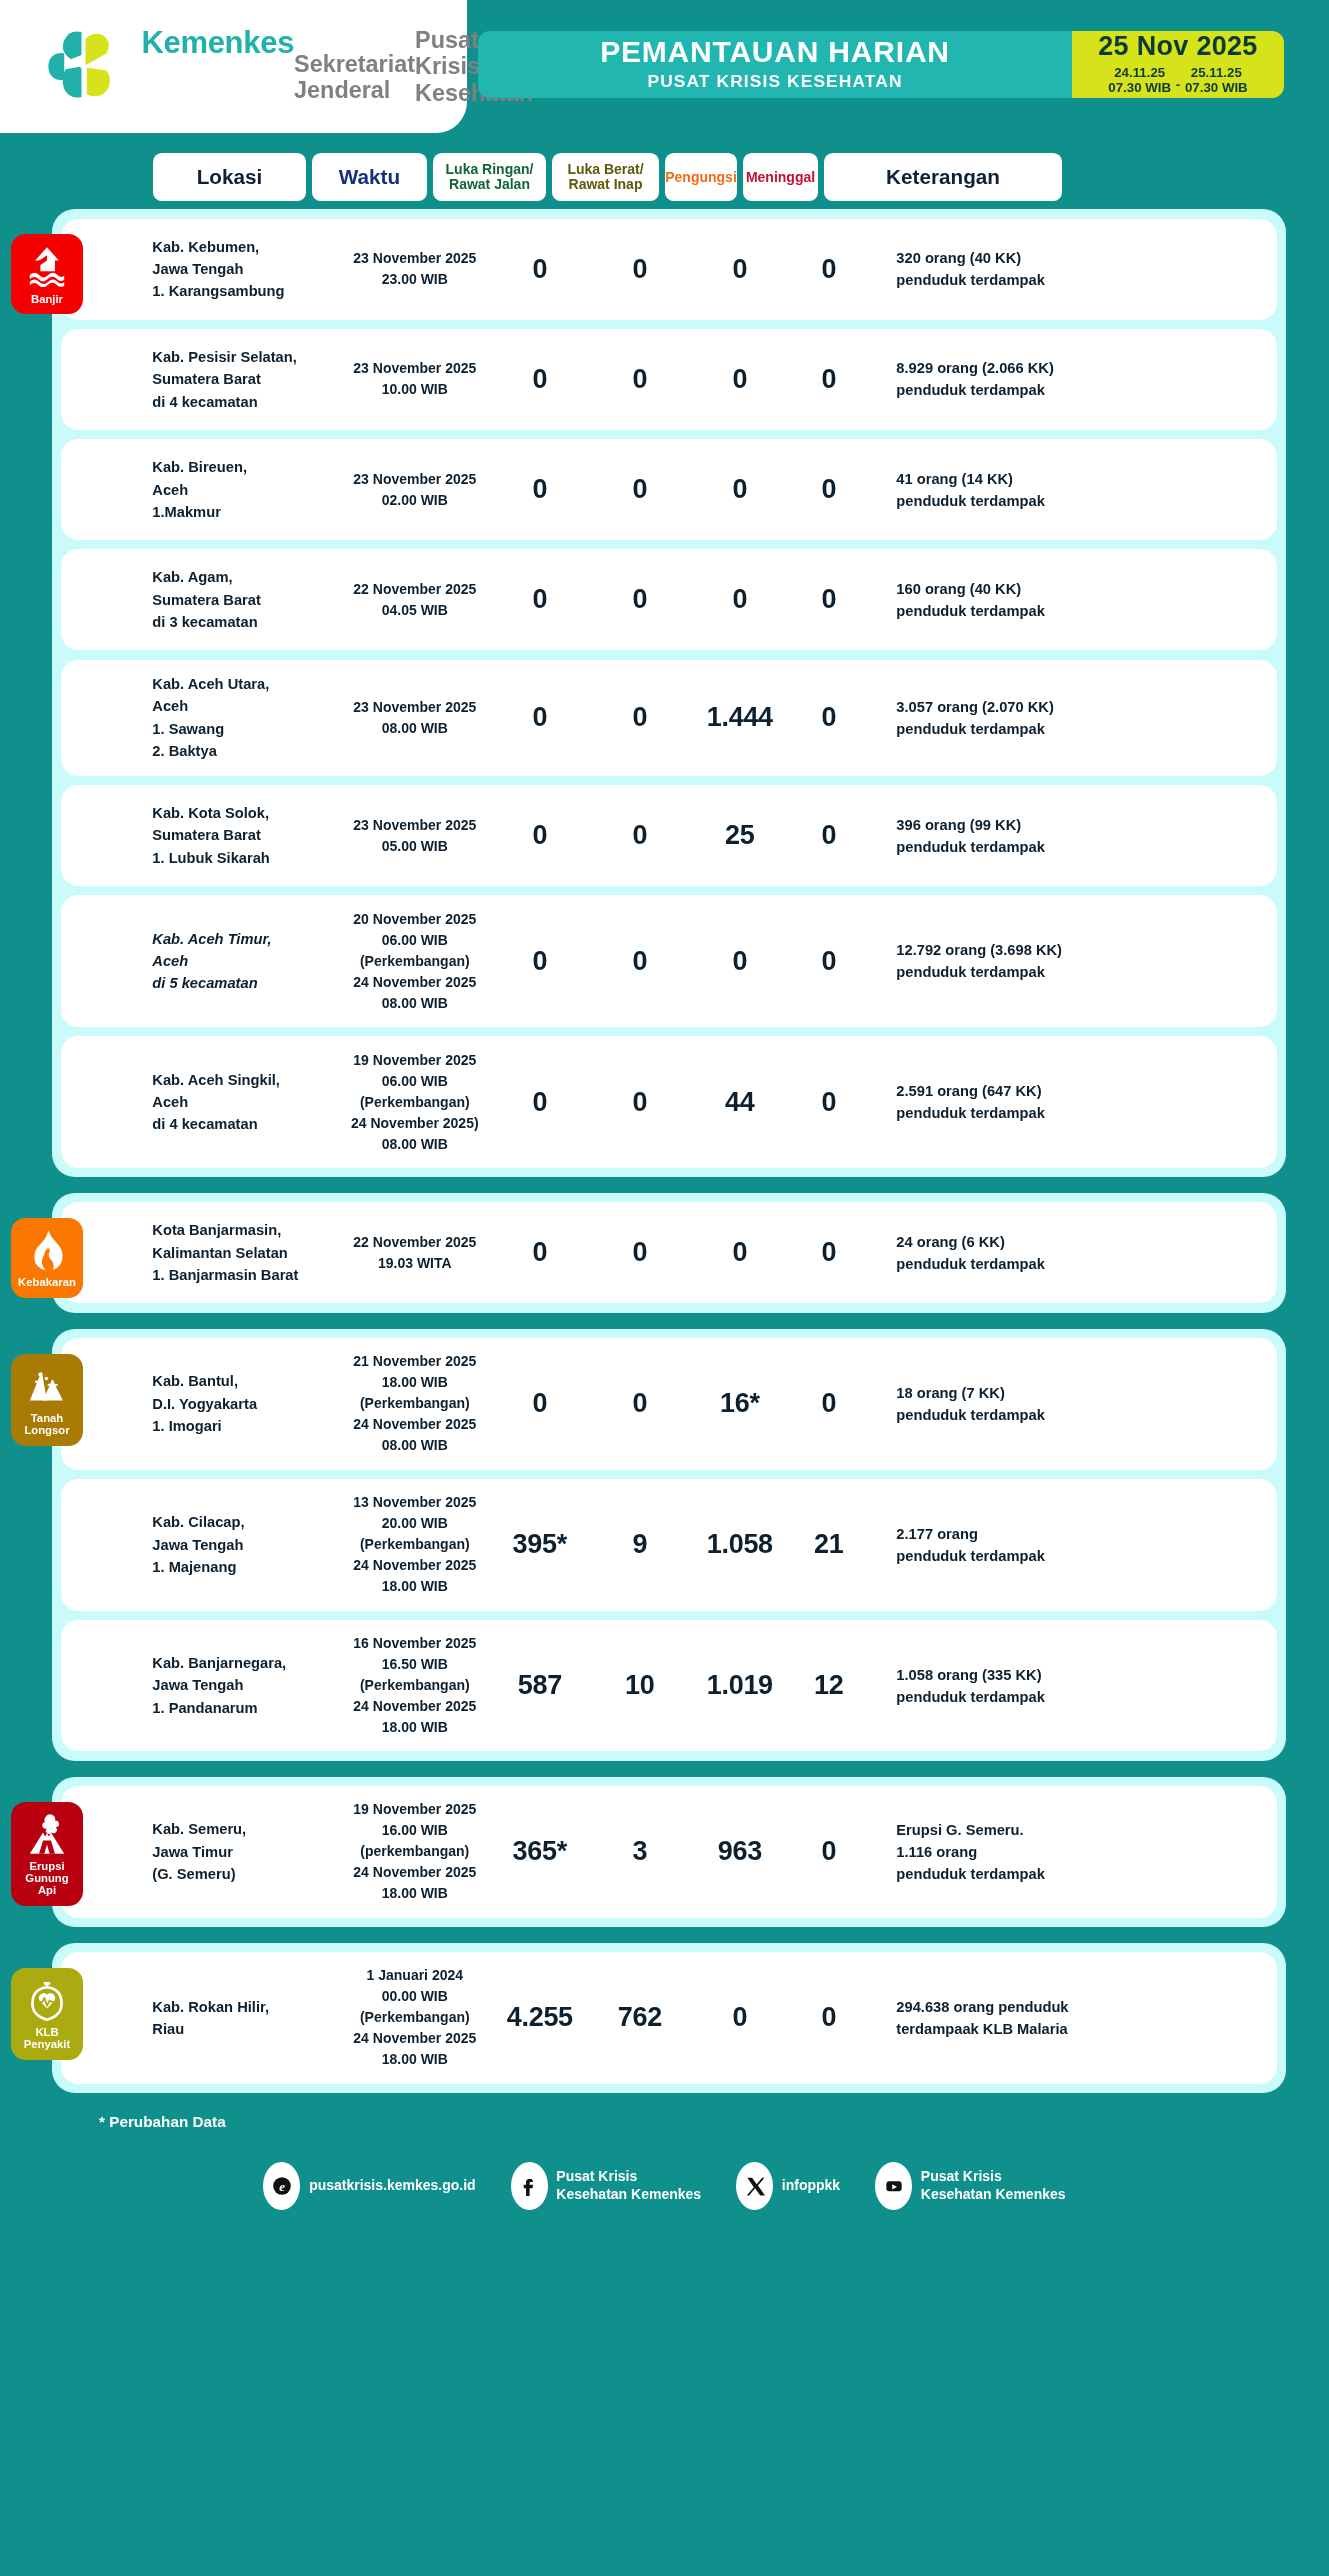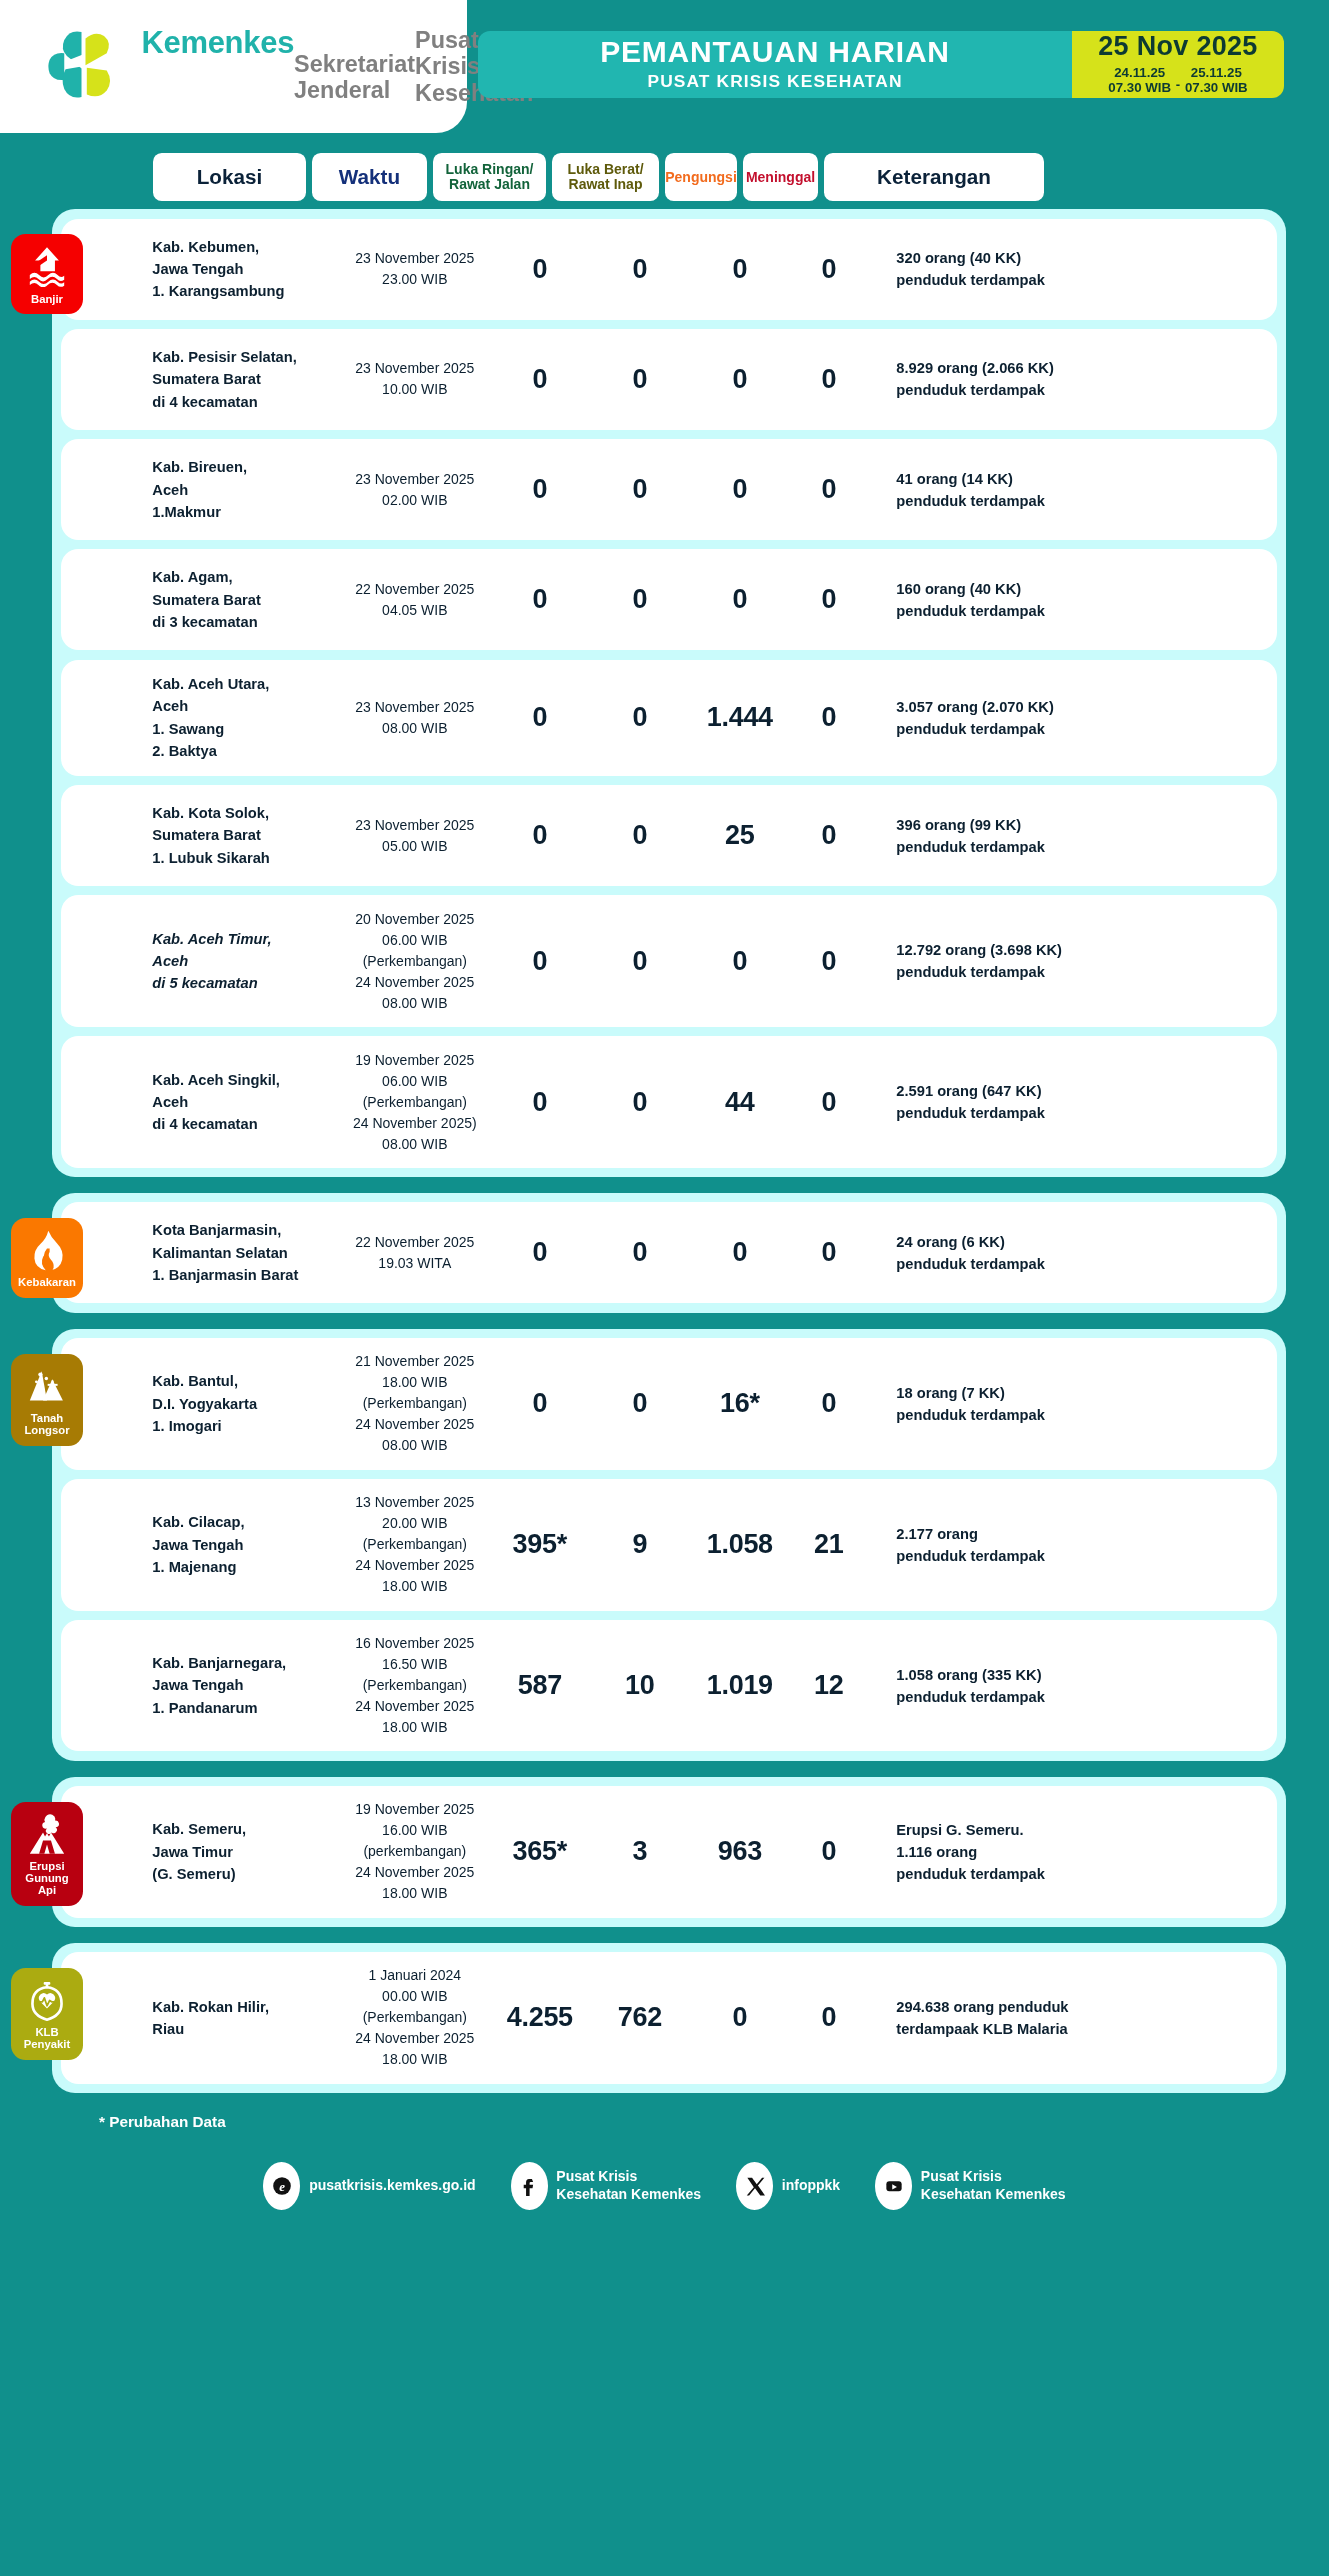--- a/index.html
+++ b/index.html
@@ -58,21 +58,21 @@
   .ch {
     background:#fff; border-radius:8.7px; display:flex; align-items:center; justify-content:center;
     text-align:center; line-height:1.08; font-weight:bold; padding:2.7px 4px;
   }
   .ch-lokasi      { width:153px; font-size:20.7px; color:#0B2239; }
   .ch-waktu       { width:115px; font-size:20.7px; color:#14307A; }
   .ch-ringan      { width:113px; font-size:14px; color:#12633A; }
   .ch-berat       { width:107px; font-size:14px; color:#5E5A0B; }
   .ch-pengungsi   { width:72px; font-size:14px; color:#F26B1D; }
   .ch-meninggal   { width:75px; font-size:14px; color:#C3102E; }
-  .ch-keterangan  { width:220px; font-size:20.7px; color:#0B2239; }
+  .ch-keterangan  { width:238px; font-size:20.7px; color:#0B2239; }
 
   
   .group {
     position:relative; margin:0 43px 16px 52px;
     background:#C9FBFB; border-radius:23px; padding:9.3px;
   }
   .group:first-of-type { margin-top:8px; }
 
   .badge {
     position:absolute; left:-41px; top:25px; width:72px; z-index:5;
@@ -84,21 +84,21 @@
   .badge-label { font-size:11.3px; font-weight:bold; text-align:center; line-height:1.08; }
 
   .row {
     background:#fff; border-radius:17.4px; margin-bottom:9.3px;
     min-height:101px; display:flex; align-items:center;
     padding:13.3px 0 13.3px 0;
   }
   .row:last-child { margin-bottom:0; }
 
   .c-loc   { width:188px; margin-left:91px; font-size:14.7px; font-weight:bold; line-height:1.52; }
-  .c-time  { width:149px; text-align:center; font-size:14px; font-weight:normal; line-height:1.5; }
+  .c-time  { width:149px; text-align:center; font-size:14px; font-weight:bold; line-height:1.5; }
   .c-n1    { width:101px; text-align:center; }
   .c-n2    { width:99px; text-align:center; }
   .c-n3    { width:101px; text-align:center; }
   .c-n4    { width:77px; text-align:center; }
   .num     { font-size:27px; font-weight:bold; color:#0C2030; letter-spacing:-0.3px; }
   .c-ket   { flex:1; padding-left:29px; font-size:14.7px; font-weight:bold; line-height:1.5; }
 
   
   .footnote { margin:20px 0 0 99px; color:#fff; font-size:15.3px; font-weight:bold; }
   .social { display:flex; justify-content:center; align-items:center; gap:35px; margin-top:31px; padding-bottom:28px; }

